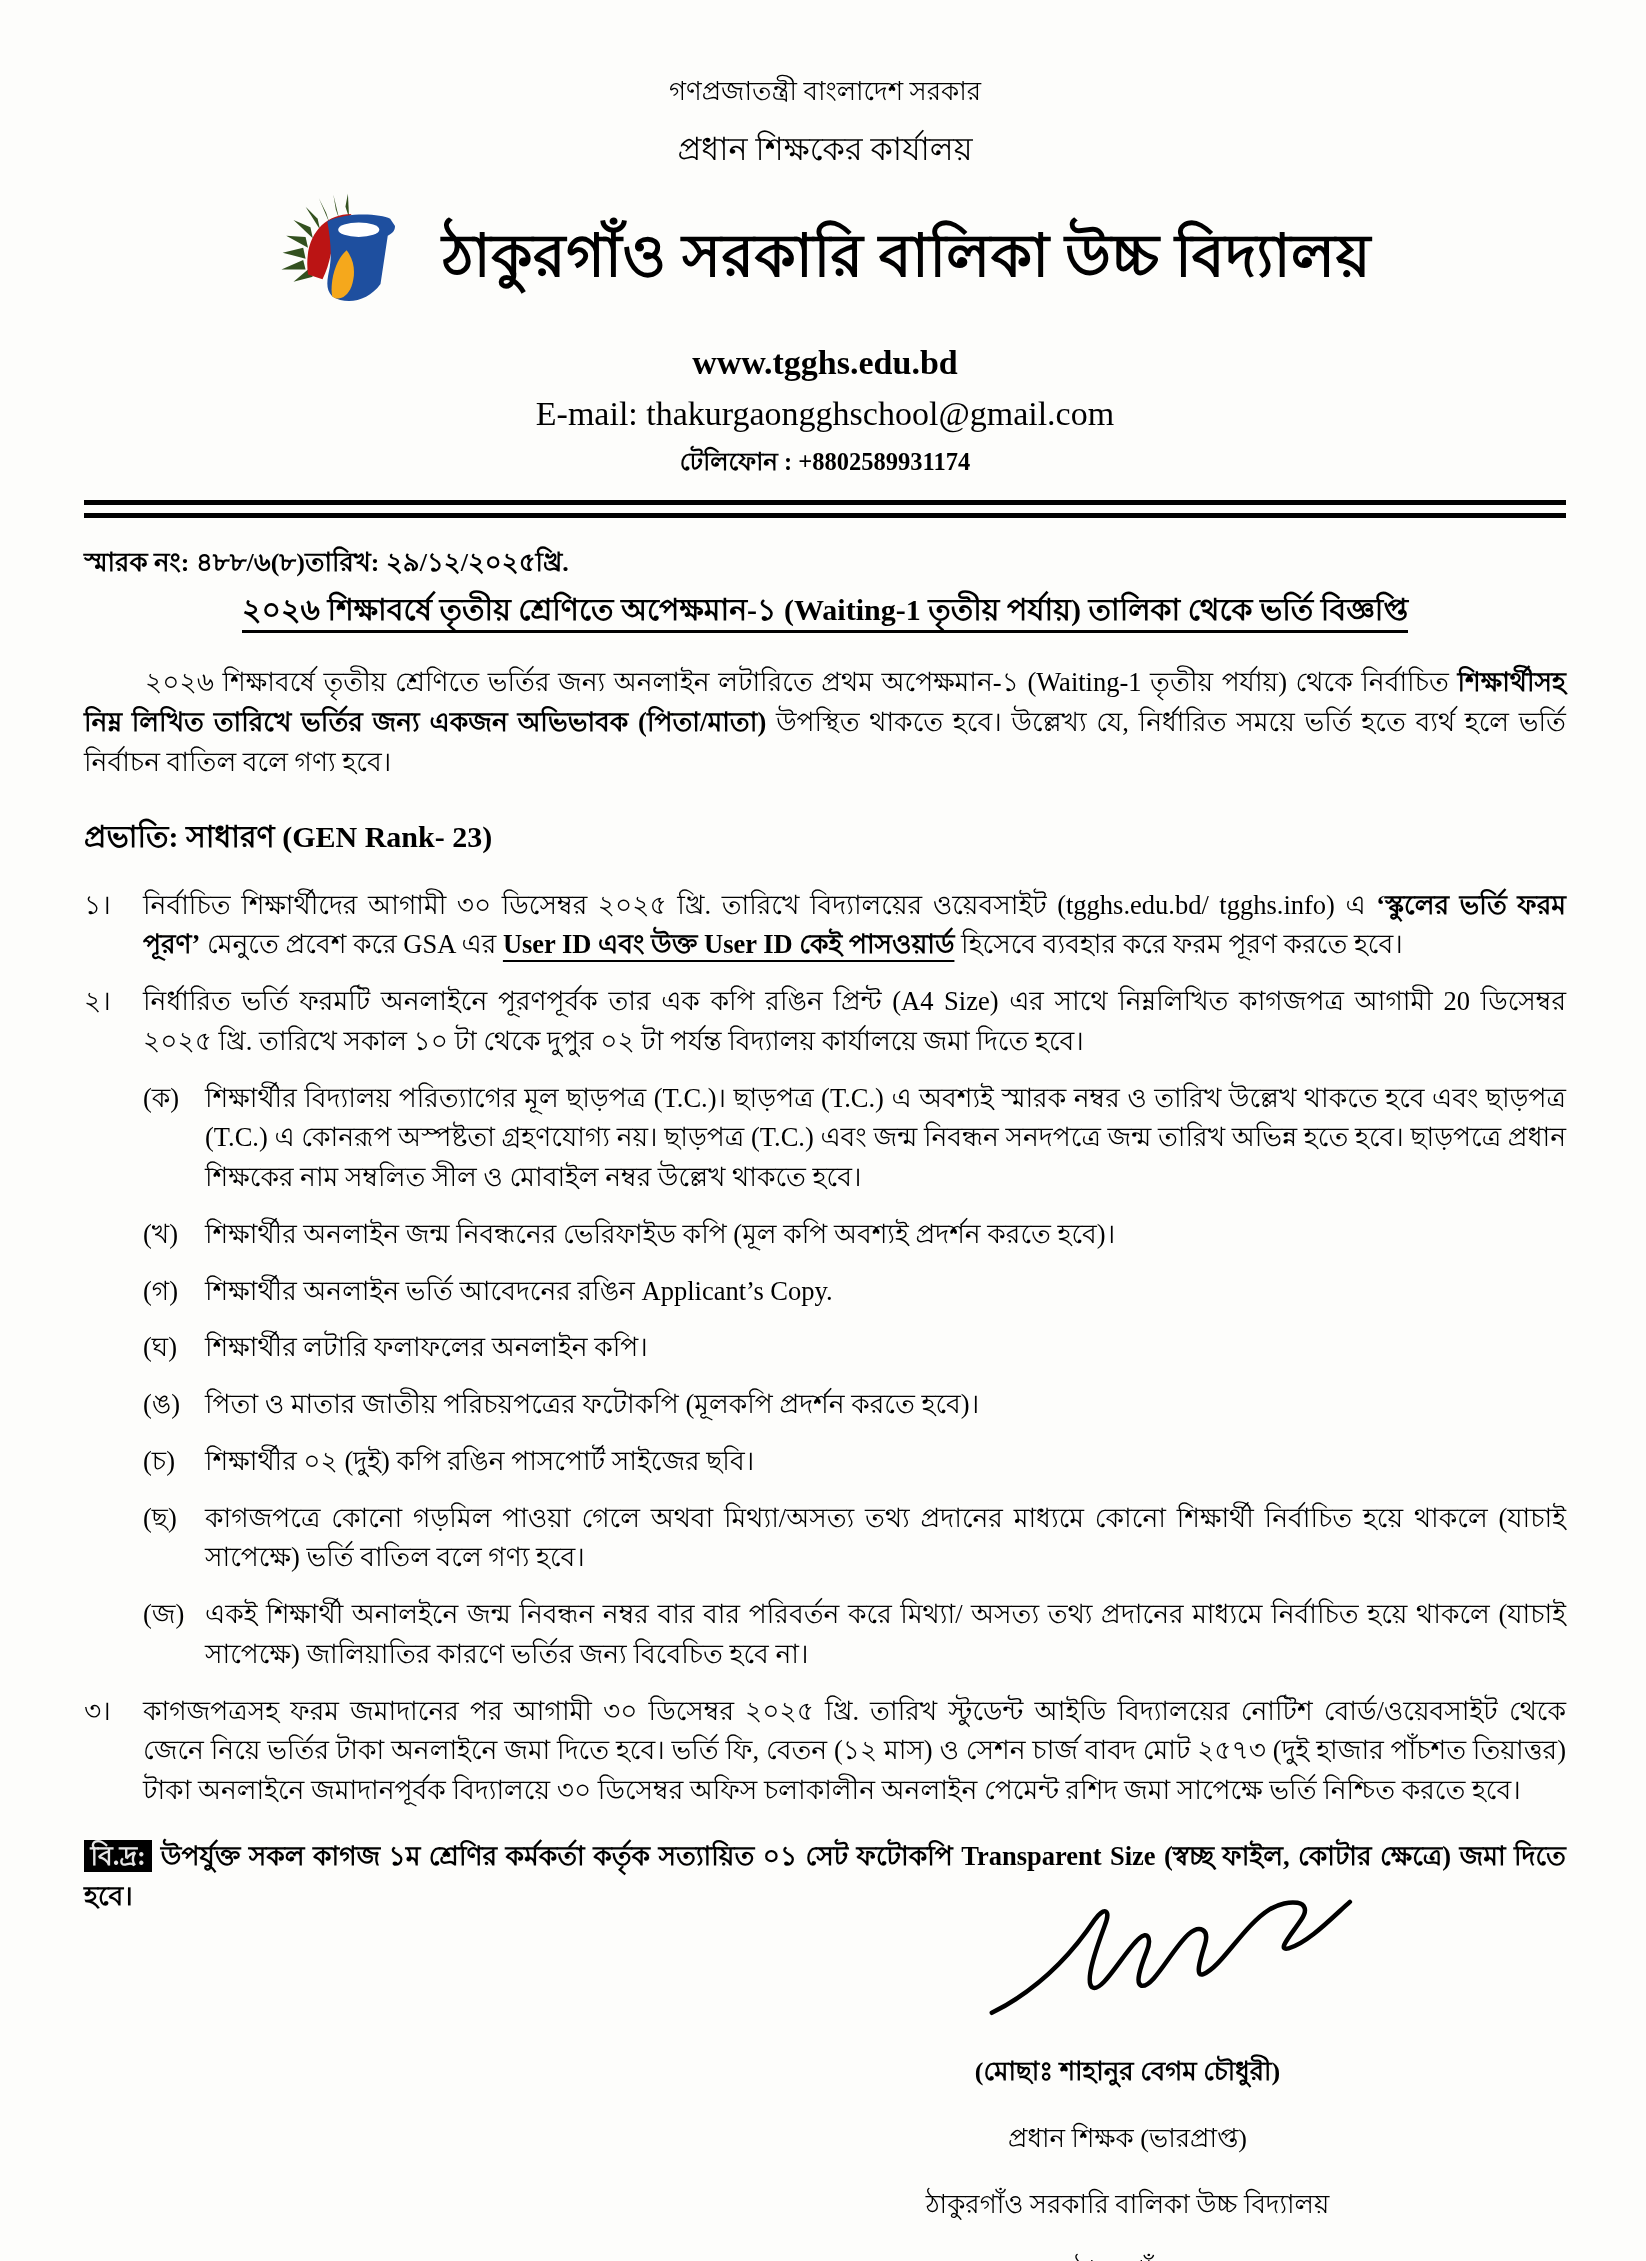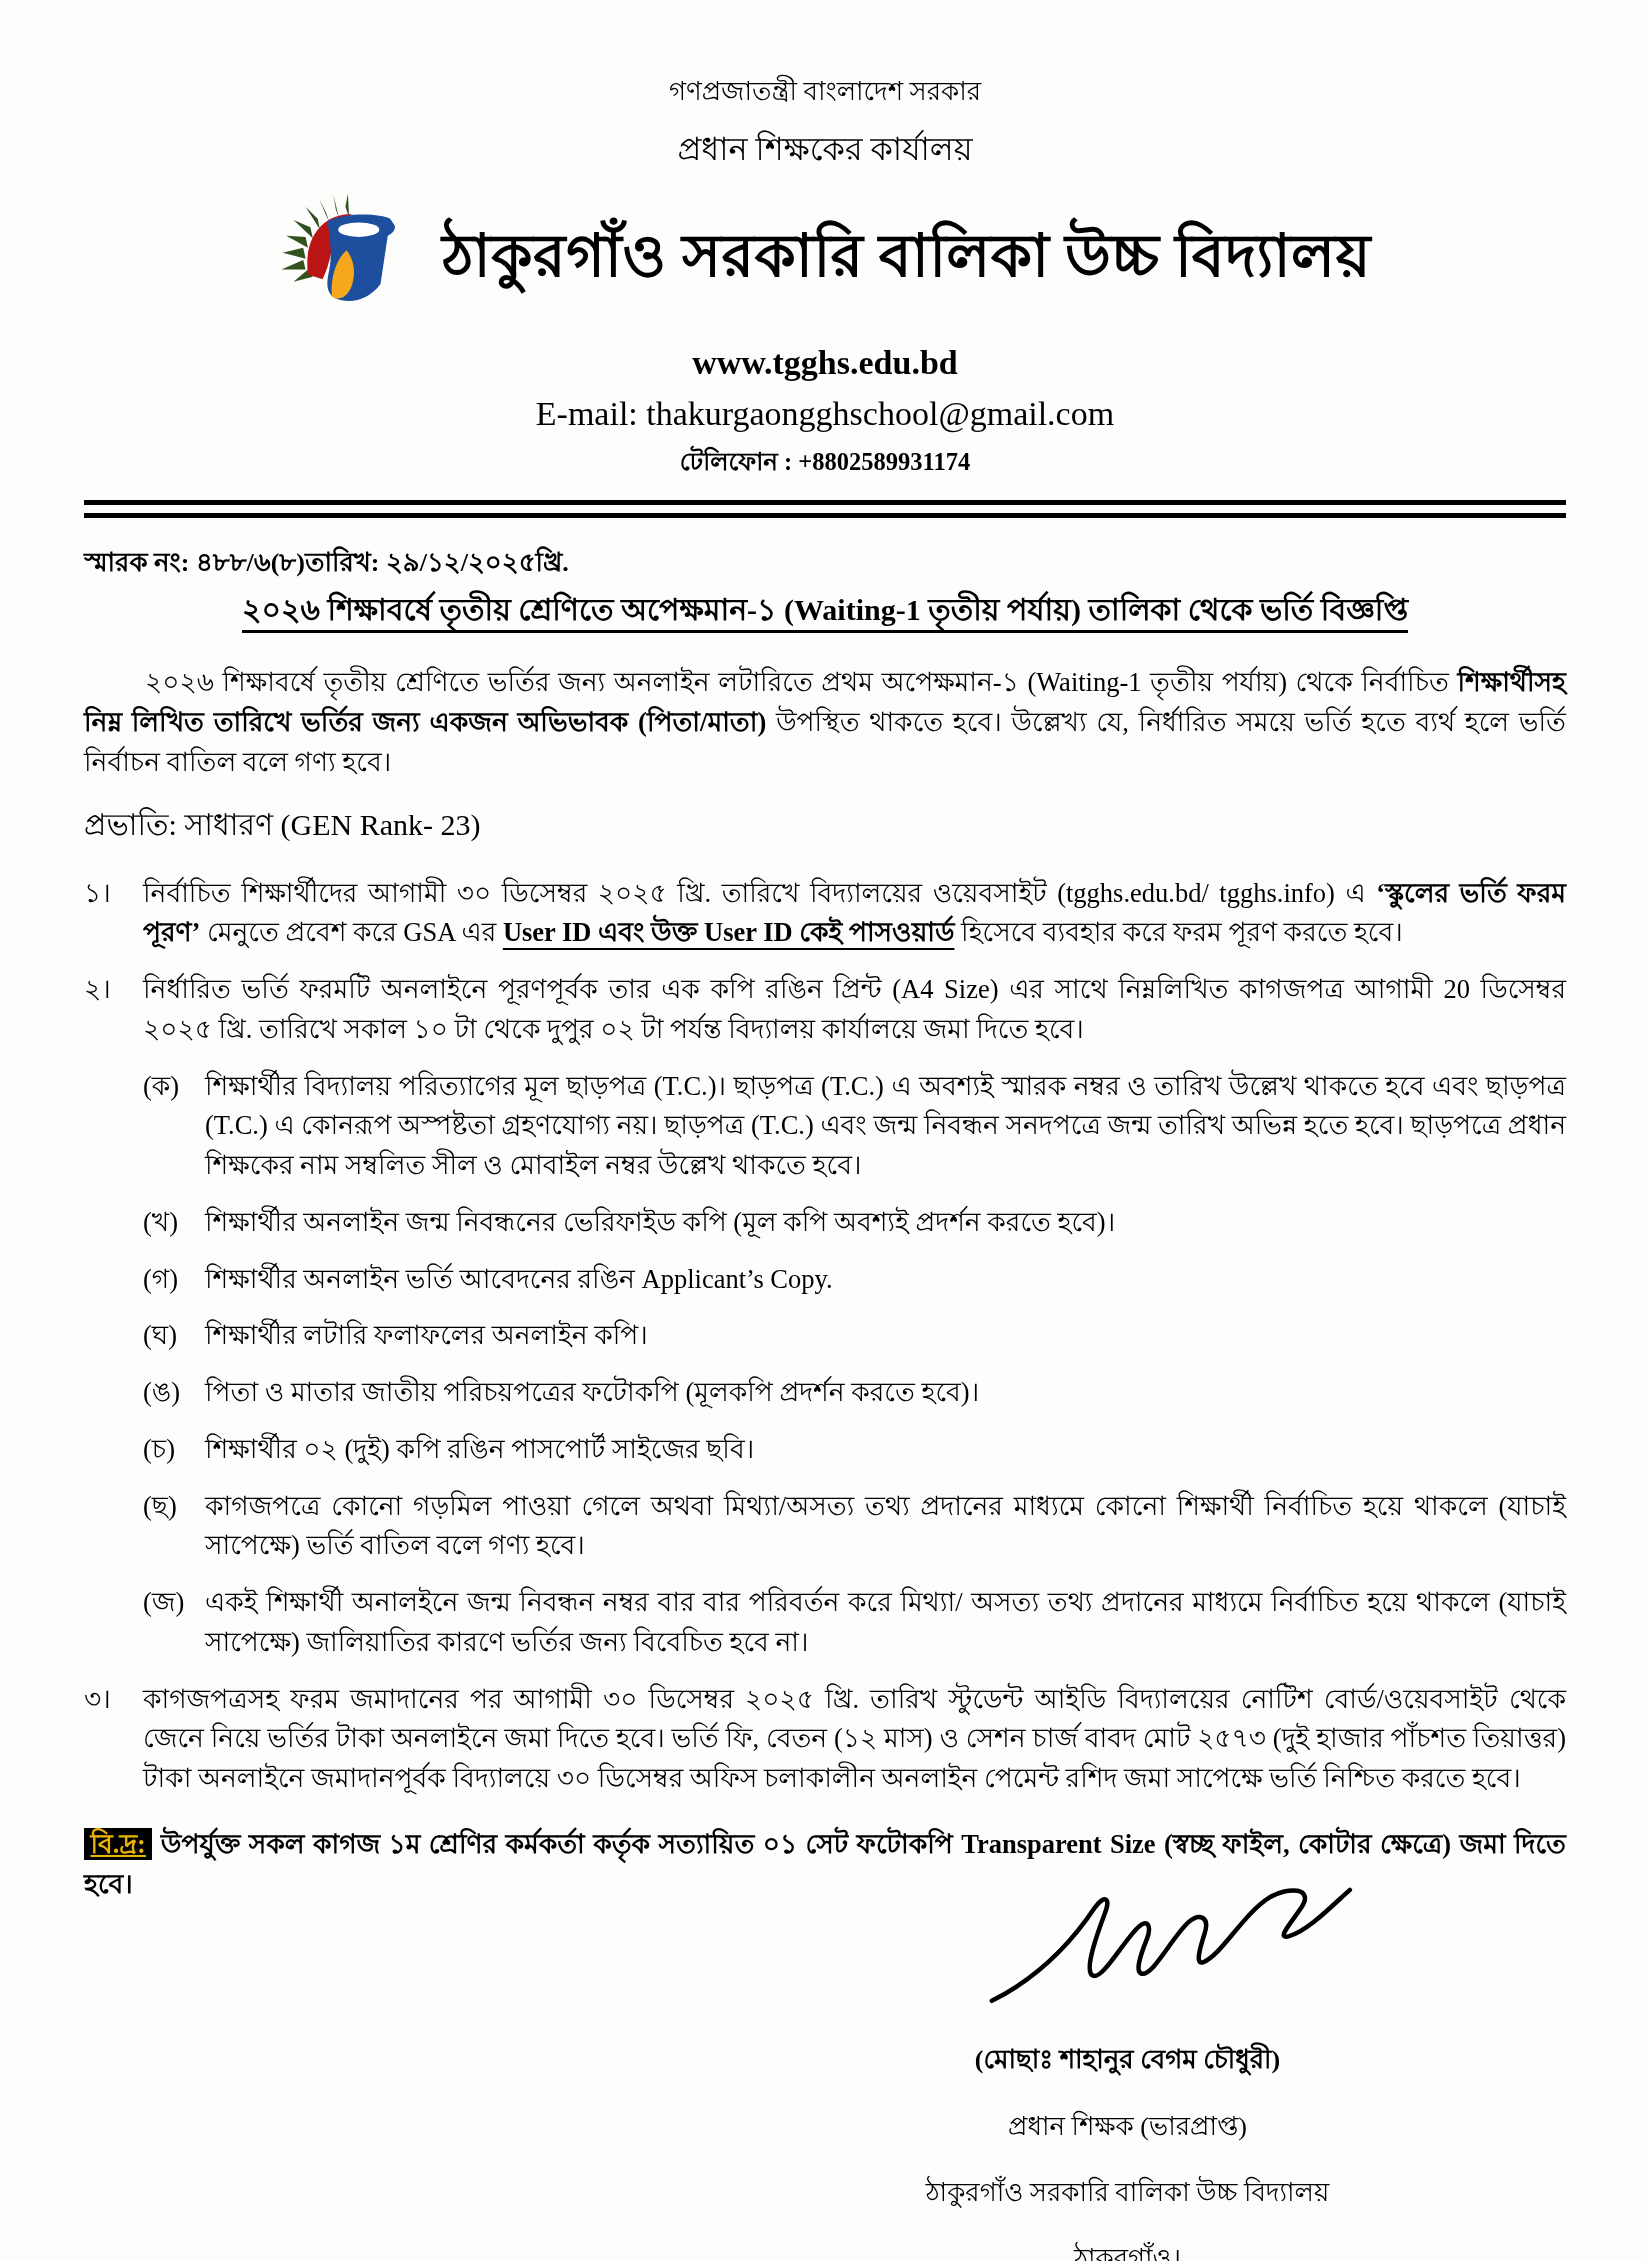--- a/index.html
+++ b/index.html
@@ -32,31 +32,31 @@
 
   
   .notice-title { text-align:center; font-size:30px; font-weight:bold; }
   .notice-title span { border-bottom:3.2px solid #000; padding-bottom:3.9px; }
 
   .para { font-size:26.5px; line-height:1.5; text-align:justify; margin-top:26px; }
   .para.indent { text-indent:61px; }
   .b { font-weight:bold; }
   .u { text-decoration:underline; text-underline-offset:6.5px; }
 
-  .shift-heading { font-size:30px; font-weight:normal; margin-top:18px; }
+  .shift-heading { font-size:30px; font-weight:bold; margin-top:30px; }
 
   .olist { margin-top:22px; }
   .li { display:flex; font-size:26.5px; line-height:1.5; margin-top:17px; }
   .li .marker { flex:none; width:59px; }
   .li .body { flex:1; text-align:justify; }
   .sublist { margin-left:59px; }
   .sub .marker { width:62px; }
 
   .note-line { font-size:26.5px; line-height:1.5; margin-top:26px; text-align:justify; }
-  .note-label { background:#000; color:#eab308; font-weight:bold; padding:1.3px 6.5px;text-decoration:underline; }
+  .note-label { background:#000; color:#e5e5e5; font-weight:bold; padding:1.3px 6.5px; }
 
   
   .sig-block { width:555px; margin:-26px 161px 0 auto; text-align:center; }
   .sig-scribble { width:400px; height:136px; margin-left:116px; display:block; }
   .sig-line { font-size:26px; line-height:1.55;margin-top:26px; }
   .sig-name { font-weight:bold; }
 </style>
 </head>
 <body>
 

